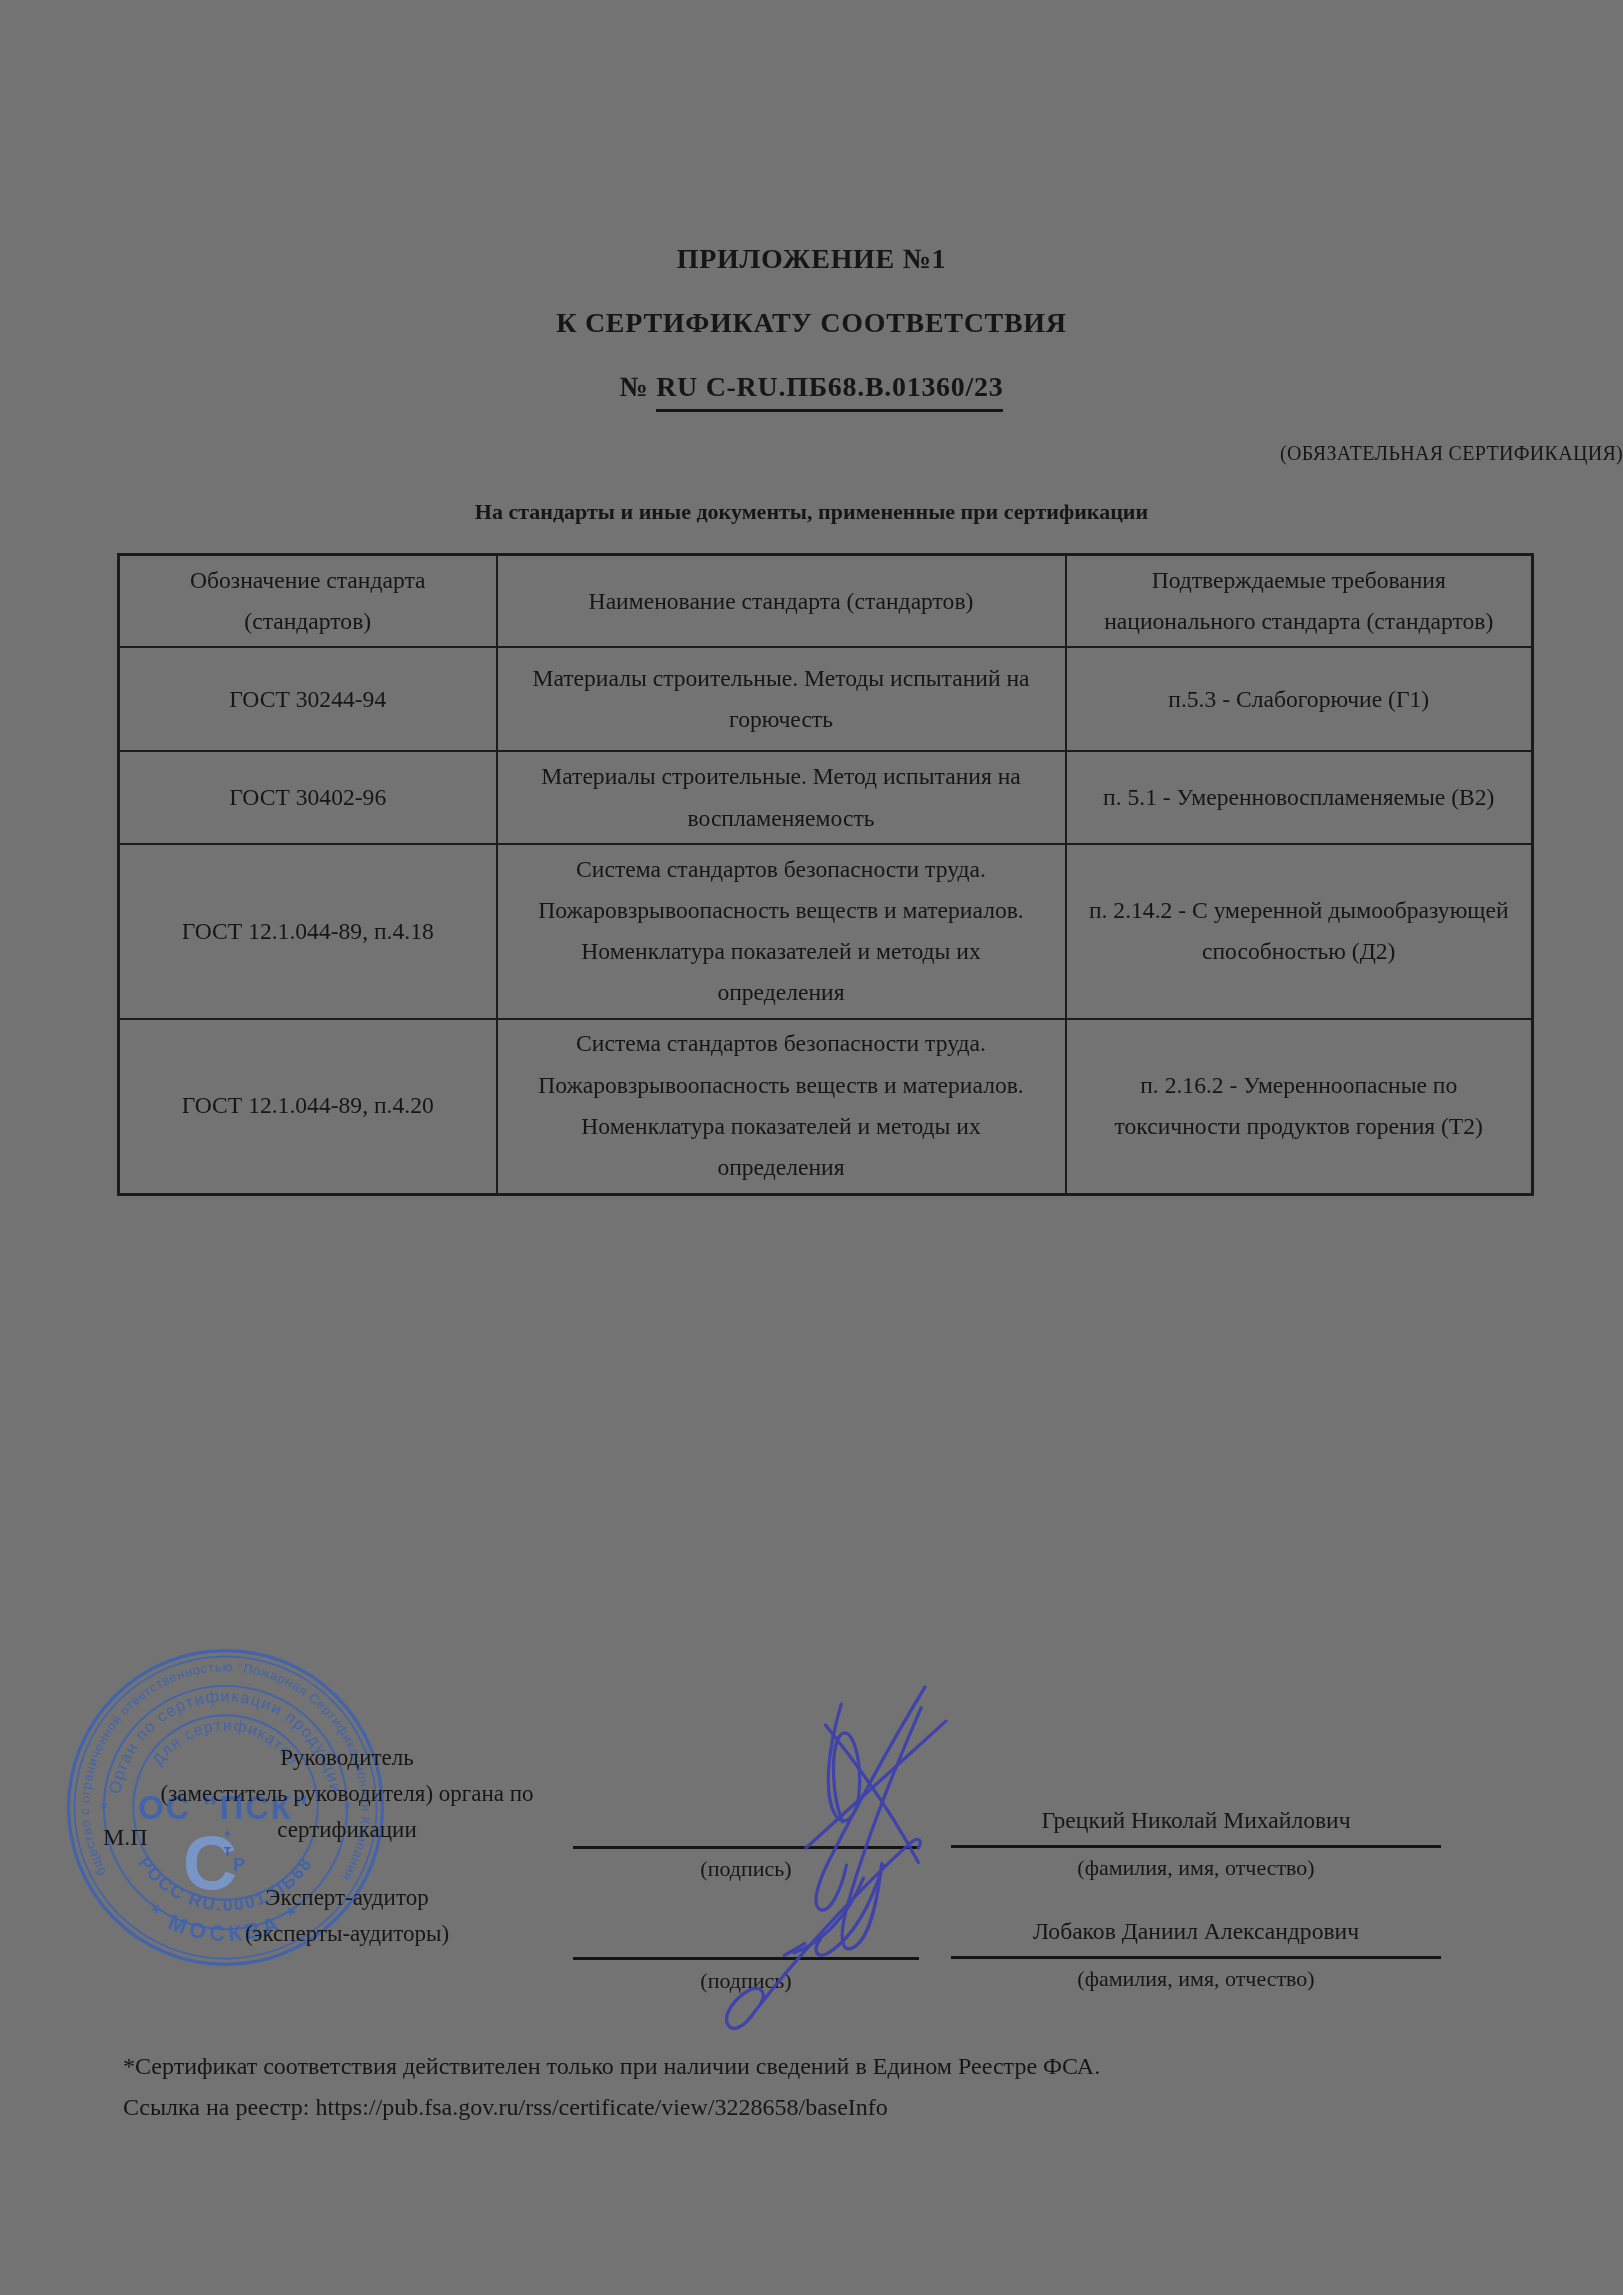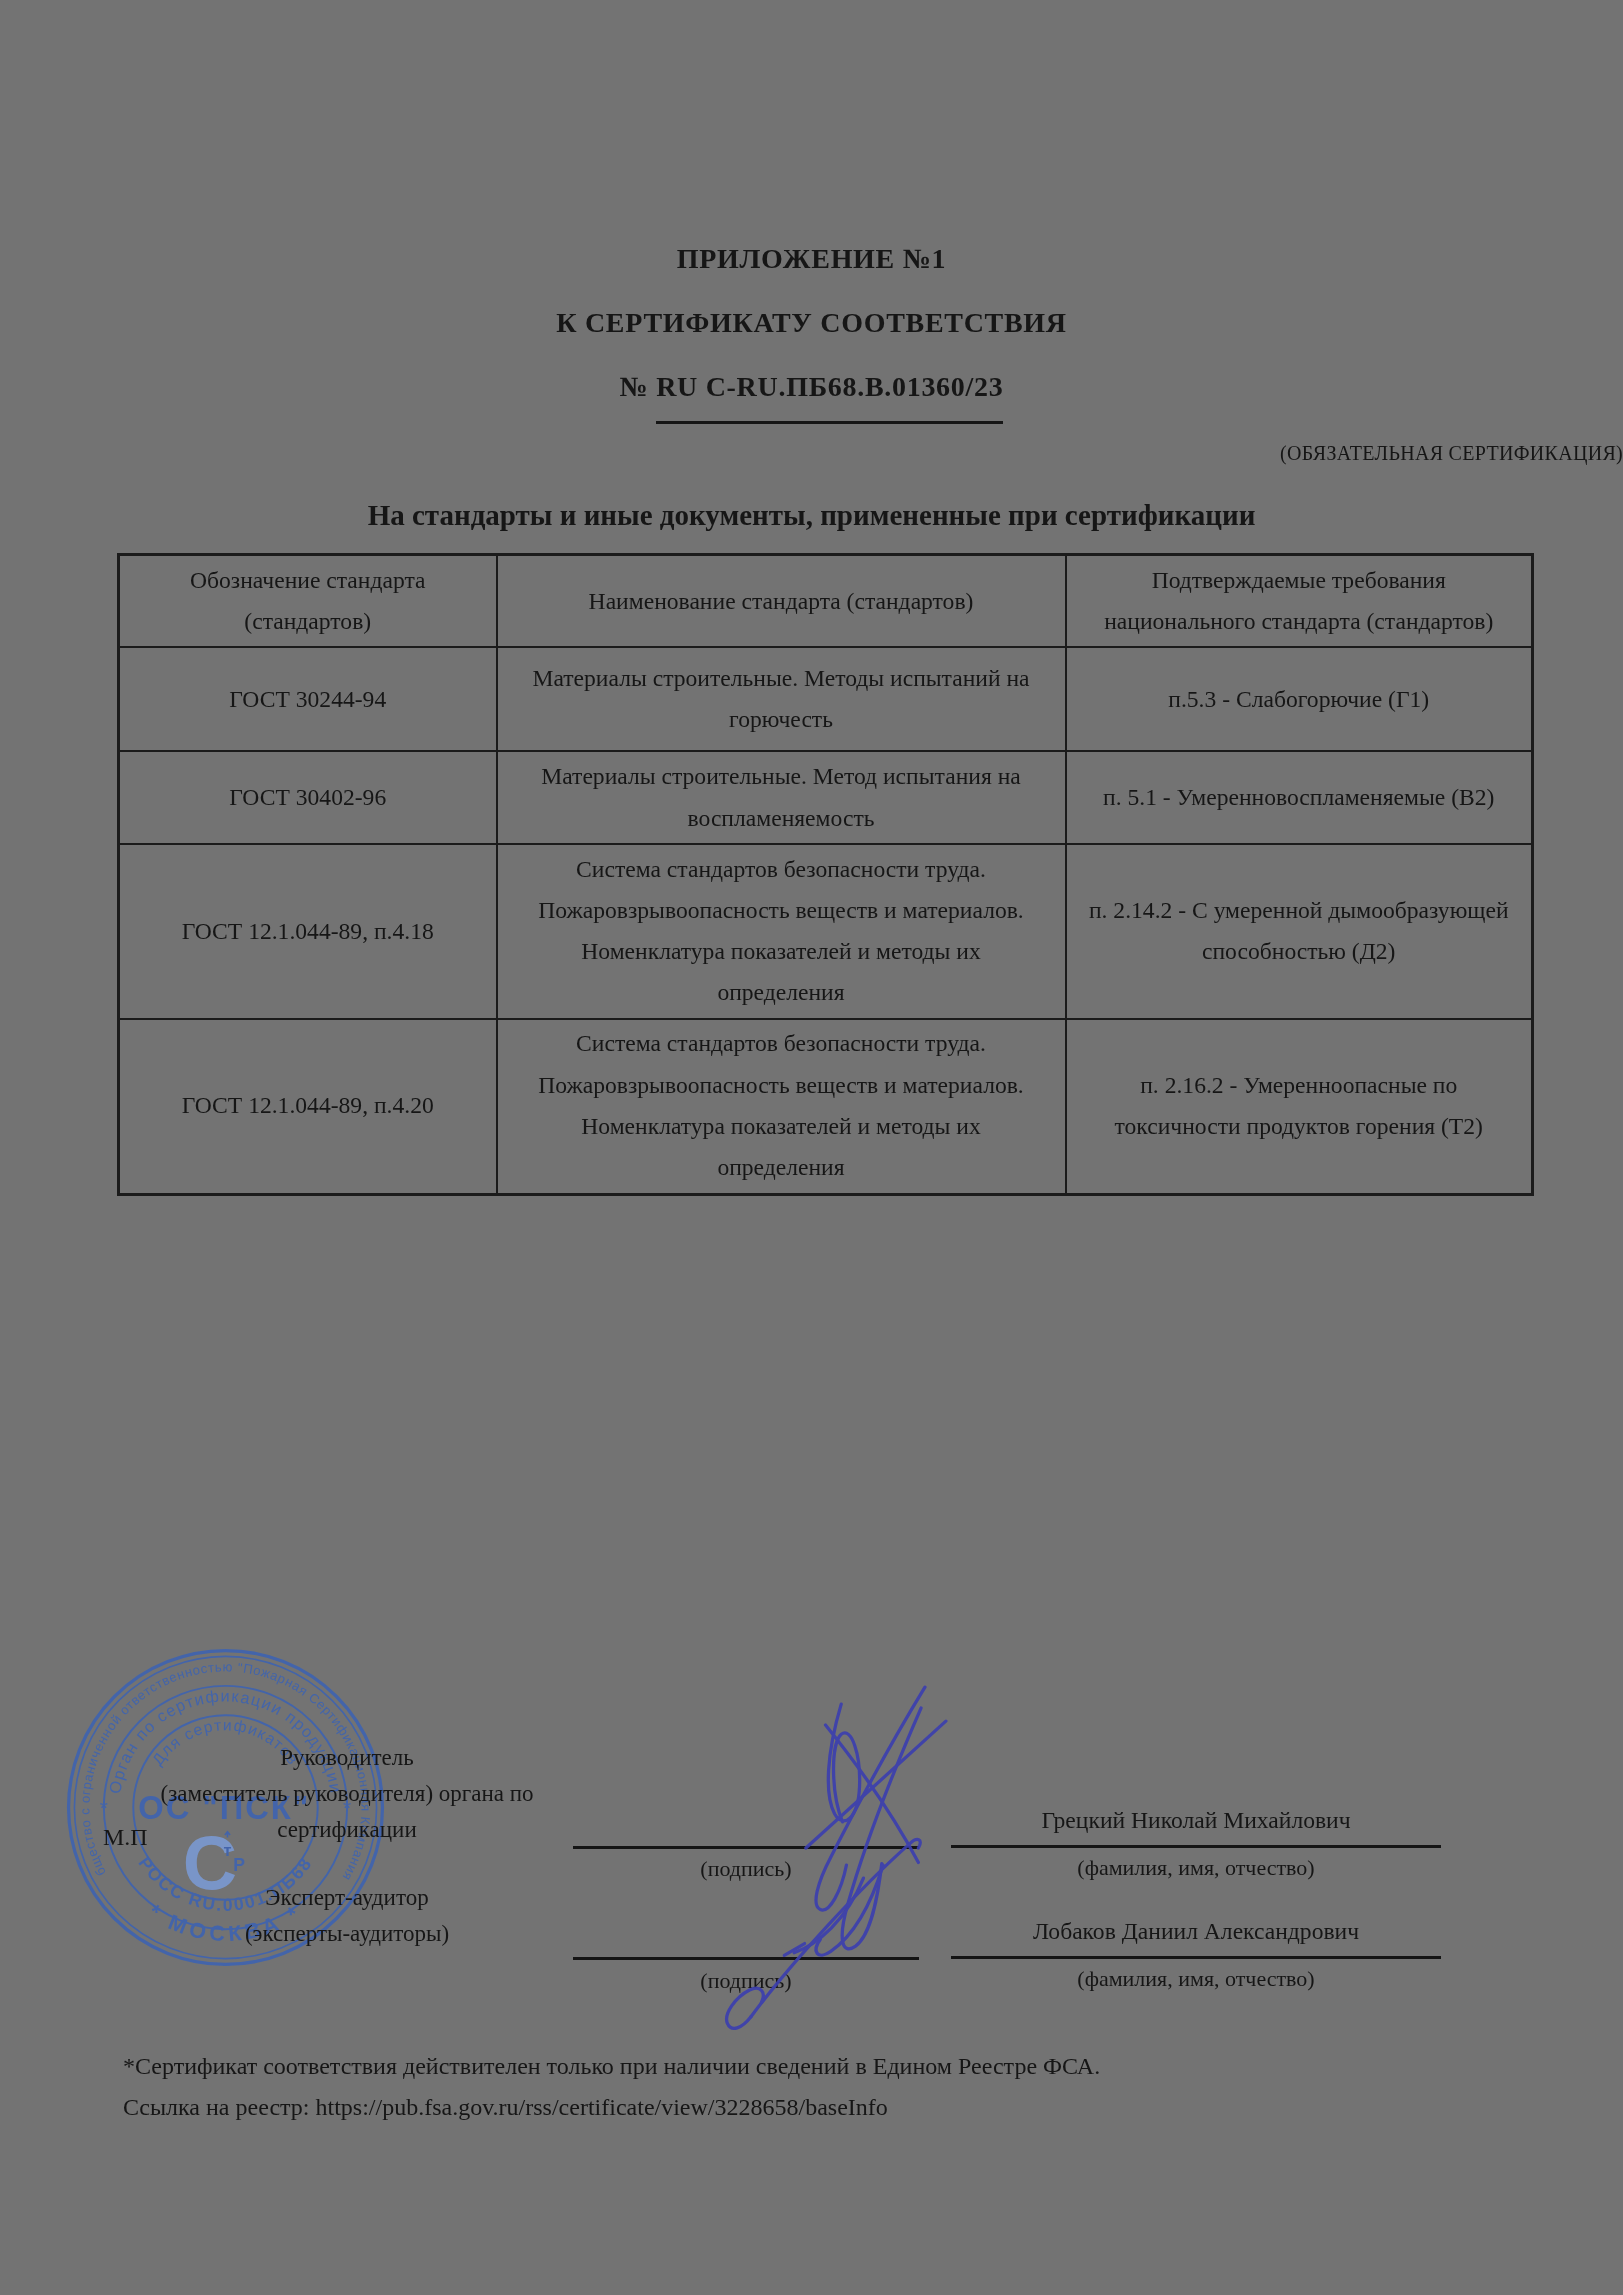--- a/index.html
+++ b/index.html
@@ -4,23 +4,23 @@
 <style>
   html,body{margin:0;padding:0;background:#e8e8e8;}
   .page{position:relative;width:1623px;height:2295px;background:#737373;overflow:hidden;
         font-family:"Liberation Serif","DejaVu Serif",serif;color:#161616;}
 
   
   .title-block{position:absolute;left:0;top:243px;width:1623px;text-align:center;}
   .t-line1,.t-line2,.t-line3{font-size:28px;font-weight:bold;letter-spacing:0.7px;}
   .t-line2{margin-top:32px;}
   .t-line3{margin-top:32px;}
-  .cert-num{border-bottom:3.3px solid #161616;padding-bottom:19px;}
+  .cert-num{border-bottom:3.3px solid #161616;padding-bottom:7px;}
   .t-sub{margin-top:39px;font-size:20px;letter-spacing:0.3px;text-align:right;}
-  .t-caption{margin-top:34px;font-size:29px;font-weight:bold;}
+  .t-caption{margin-top:34px;font-size:22px;font-weight:bold;}
 
   
   .standards-table{position:absolute;left:117px;top:553px;width:1414px;
         border-collapse:collapse;table-layout:fixed;font-size:23.6px;border:3.3px solid #1b1b1b;}
   .standards-table th,.standards-table td{
         border:2.6px solid #1b1b1b;text-align:center;vertical-align:middle;
         font-weight:normal;line-height:1.75;padding:3.9px 18.3px;}
 
   
   .abs{position:absolute;}

